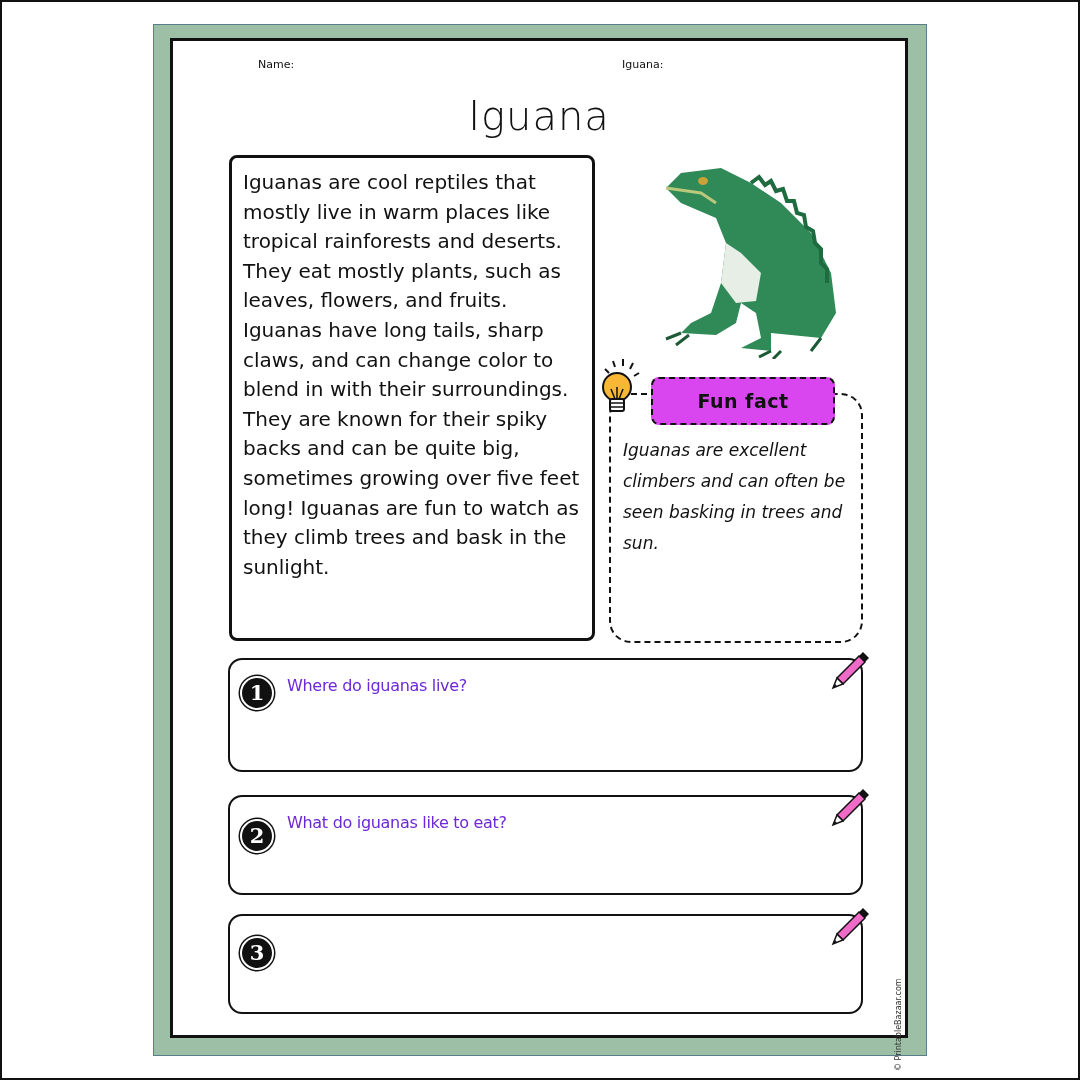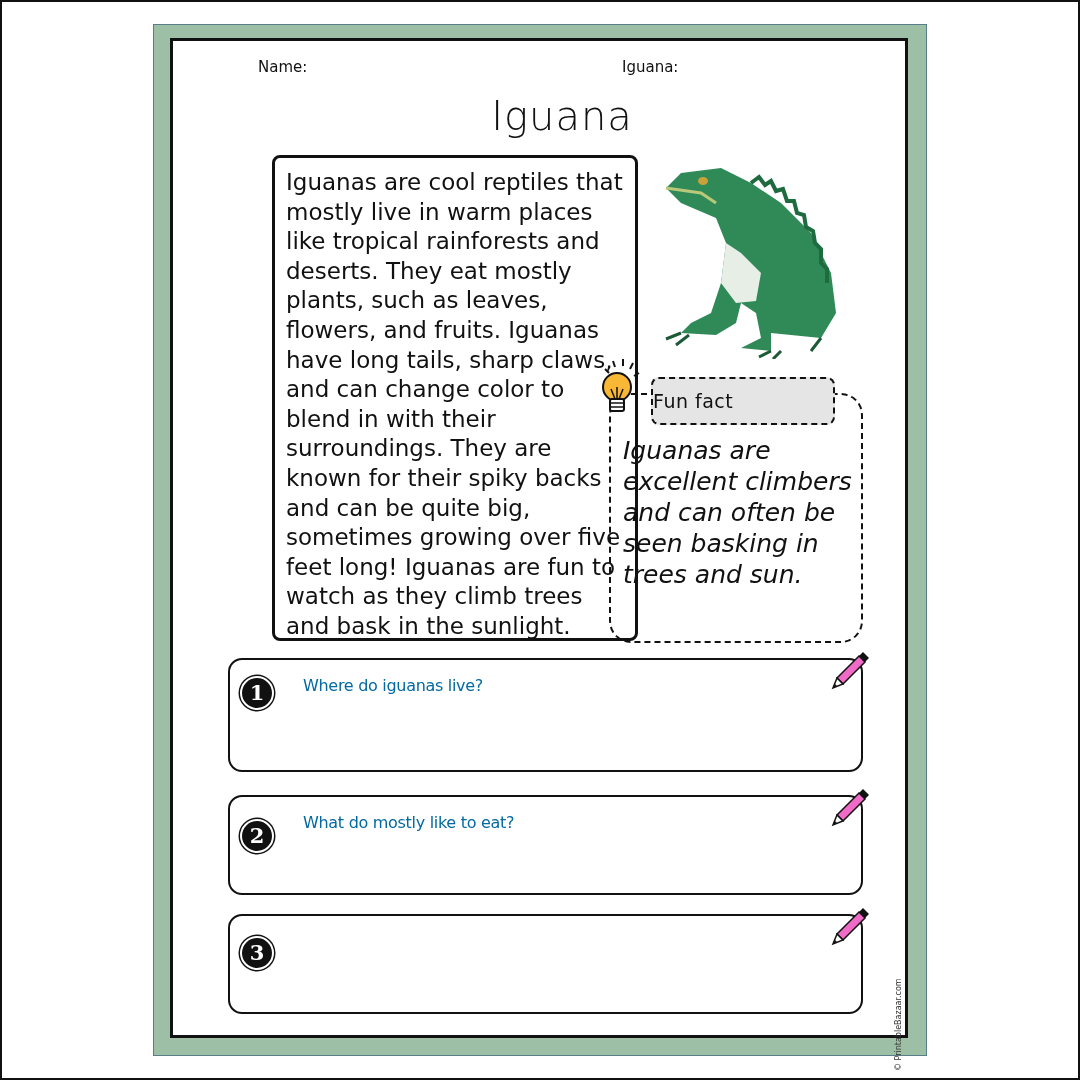--- a/index.html
+++ b/index.html
@@ -1,30 +1,30 @@
 <!DOCTYPE html>
 <html><head>
 <meta charset="utf-8">
 <style>
   html,body{margin:0;padding:0;}
   body{width:1080px;height:1080px;background:#fff;position:relative;overflow:hidden;font-family:"DejaVu Sans",sans-serif;}
   .outer{position:absolute;left:0;top:0;width:1076px;height:1076px;border:2px solid #111;background:#fff;}
   .green{position:absolute;left:153px;top:24px;width:772px;height:1030px;background:#9dbfa6;border:1px solid #5a7d8a;}
   .page{position:absolute;left:170px;top:38px;width:738px;height:1000px;background:#fff;border:3px solid #111;box-sizing:border-box;}
-  .lbl{position:absolute;font-size:15px;color:#111;}
-  .title{position:absolute;left:0;width:100%;top:52px;text-align:center;font-size:40px;font-weight:300;color:#111;letter-spacing:1px;padding-left:23px;}
-  .passage{position:absolute;left:56px;top:114px;width:366px;height:486px;border:3px solid #111;border-radius:8px;box-sizing:border-box;padding:10px 10px 0 11px;font-size:23px;line-height:29.6px;color:#111;margin-left:43px;}
+  .lbl{position:absolute;font-size:11px;color:#111;}
+  .title{position:absolute;left:0;width:100%;top:52px;text-align:center;font-size:40px;font-weight:300;color:#111;letter-spacing:1px;}
+  .passage{position:absolute;left:56px;top:114px;width:366px;height:486px;border:3px solid #111;border-radius:8px;box-sizing:border-box;padding:10px 10px 0 11px;font-size:20px;line-height:29.6px;color:#111;}
   .lizard{position:absolute;left:488px;top:122px;width:190px;height:196px;}
   .bulb{position:absolute;left:422px;top:318px;width:48px;height:62px;}
   .funbox{position:absolute;left:436px;top:352px;width:254px;height:250px;border:2px dashed #111;border-radius:22px;box-sizing:border-box;}
-  .funlabel{position:absolute;left:478px;top:336px;width:184px;height:48px;border:2px dashed #111;border-radius:8px;background:#e5e5e5;box-sizing:border-box;text-align:left;line-height:44px;font-weight:normal;font-size:19px;color:#111;letter-spacing:.5px;}
-  .funtext{position:absolute;left:450px;top:394px;width:230px;font-style:italic;font-size:25px;line-height:31px;color:#111;}
+  .funlabel{position:absolute;left:478px;top:336px;width:184px;height:48px;border:2px dashed #111;border-radius:8px;background:#d946ef;box-sizing:border-box;text-align:center;line-height:44px;font-weight:bold;font-size:19px;color:#111;letter-spacing:.5px;}
+  .funtext{position:absolute;left:450px;top:394px;width:230px;font-style:italic;font-size:17px;line-height:31px;color:#111;}
   .q{position:absolute;left:55px;width:635px;border:2px solid #111;border-radius:14px;box-sizing:border-box;}
   .qnum{position:absolute;left:10px;top:16px;width:30px;height:30px;border-radius:50%;background:#111;border:2px solid #fff;box-shadow:0 0 0 1.5px #111;color:#fff;font-weight:bold;font-size:21px;text-align:center;line-height:30px;font-family:"DejaVu Serif",serif;}
-  .qtext{position:absolute;left:57px;top:16px;font-size:16px;color:#0369a1;letter-spacing:-.3px;margin-left:16px;}
+  .qtext{position:absolute;left:57px;top:16px;font-size:16px;color:#6d28d9;letter-spacing:-.3px;}
   .pencil{position:absolute;right:-12px;top:-12px;width:48px;height:48px;}
   .credit{position:absolute;left:721px;top:920px;width:10px;height:110px;}
   .credit span{position:absolute;left:0;top:0;transform-origin:0 0;transform:translate(0,110px) rotate(-90deg);font-size:8px;color:#333;white-space:nowrap;}
 </style>
 </head>
 <body>
 
 <div class="outer"></div>
 <div class="green"></div>
 
@@ -66,21 +66,21 @@
     <svg class="pencil" viewBox="0 0 48 48">
       <path d="M38 4 L44 10 L40 14 L34 8 Z" fill="#111"></path>
       <path d="M34 8 L40 14 L18 36 L12 30 Z" fill="#f06bc8" stroke="#111" stroke-width="1.5"></path>
       <path d="M12 30 L18 36 L8 40 Z" fill="#fff" stroke="#111" stroke-width="1.5"></path>
       <path d="M8 40 L10 36 L12 38 Z" fill="#111"></path>
     </svg>
   </div>
 
   <div class="q" style="top:754px;height:100px;">
     <div class="qnum" style="top:22px;">2</div>
-    <div class="qtext" style="top:16px;">What do mostly like to eat?</div>
+    <div class="qtext" style="top:16px;">What do iguanas like to eat?</div>
     <svg class="pencil" viewBox="0 0 48 48">
       <path d="M38 4 L44 10 L40 14 L34 8 Z" fill="#111"></path>
       <path d="M34 8 L40 14 L18 36 L12 30 Z" fill="#f06bc8" stroke="#111" stroke-width="1.5"></path>
       <path d="M12 30 L18 36 L8 40 Z" fill="#fff" stroke="#111" stroke-width="1.5"></path>
       <path d="M8 40 L10 36 L12 38 Z" fill="#111"></path>
     </svg>
   </div>
 
   <div class="q" style="top:873px;height:100px;">
     <div class="qnum" style="top:20px;">3</div>

